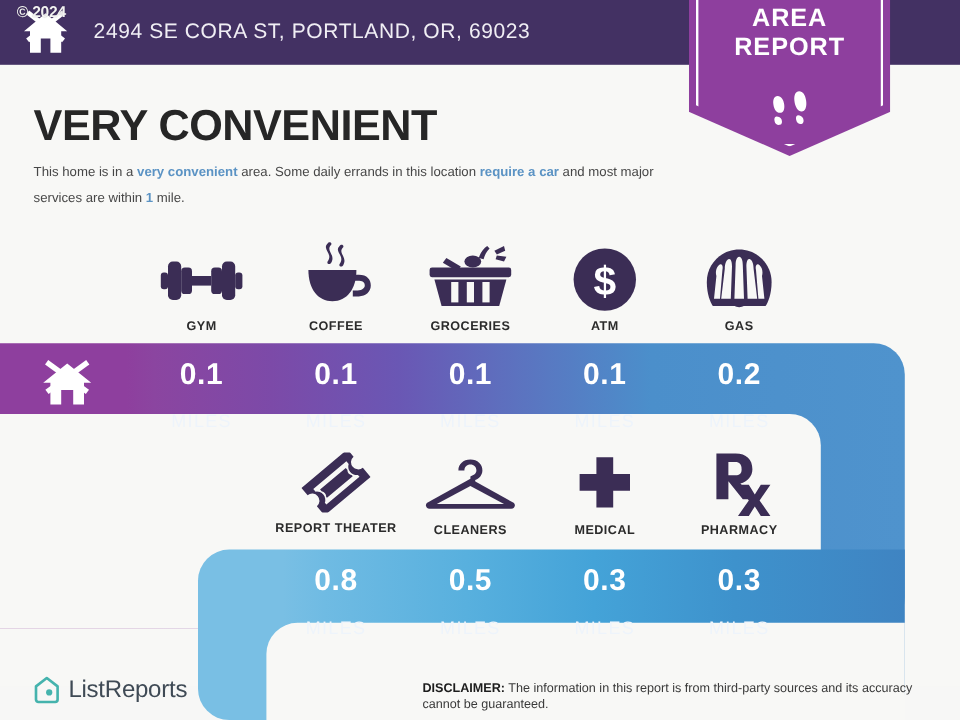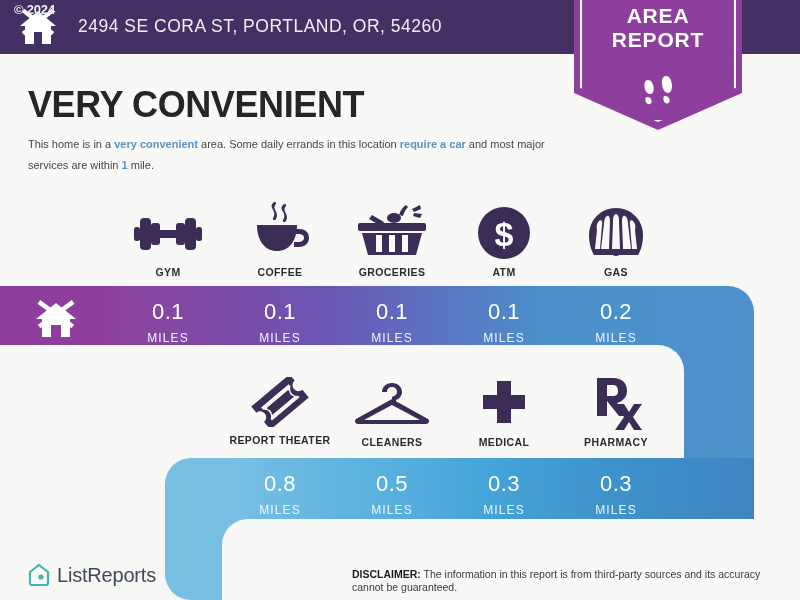--- a/index.html
+++ b/index.html
@@ -119,26 +119,26 @@
     width: 532px; height: 81px;
     background: #f8f8f6;
     border-radius: 26px 0 0 0;
   }
 
   .val-cell {
     position: absolute; width: 112px;
     text-align: center; color: #ffffff;
   }
   .val-num {
-    font-size: 22px; line-height: 24px;
-    letter-spacing: .5px; font-weight: 400;
+    font-size: 25px; line-height: 24px;
+    letter-spacing: .5px; font-weight: 700;
   }
   .val-unit {
-    font-size: 12px; letter-spacing: 1.1px;
-    margin-top: 7px; color: #eef4fb;
+    font-size: 15px; letter-spacing: 1.1px;
+    margin-top: 19px; color: #eef4fb;
   }
   #home-cell {
     position: absolute; left: 0; top: 288px;
     width: 112px; height: 64px;
     display: flex; align-items: center; justify-content: center;
   }
 
   
   #logo {
     position: absolute; left: 28px; top: 563px;
@@ -161,21 +161,21 @@
 
 <div id="page">
 
   <div id="header-bar">
     <svg id="header-house" viewBox="0 0 40 38">
       <path d="M20 3 L38 18 L33 18 L33 36 L24 36 L24 24 L16 24 L16 36 L7 36 L7 18 L2 18 Z" fill="#ffffff"></path>
       <rect x="1" y="12" width="38" height="4" transform="rotate(-38 20 14)" fill="#ffffff"></rect>
       <rect x="1" y="12" width="38" height="4" transform="rotate(38 20 14)" fill="#ffffff"></rect>
     </svg>
     <div id="copyright">© 2024</div>
-    <div id="address">2494 SE CORA ST, PORTLAND, OR, 54260</div>
+    <div id="address">2494 SE CORA ST, PORTLAND, OR, 69023</div>
   </div>
 
   <div id="badge">
     <div id="badge-inner"></div>
     <div id="badge-title">
       <span>AREA</span><br>
       <span>REPORT</span>
     </div>
     <svg id="badge-feet" viewBox="0 0 38 32">
       <path d="M6 6 C3 6 2 9 2.5 13 C3 17 5 20 8 20 C11 20 12 17 11.5 13 C11 9 9 6 6 6 Z" fill="#fff"></path>

